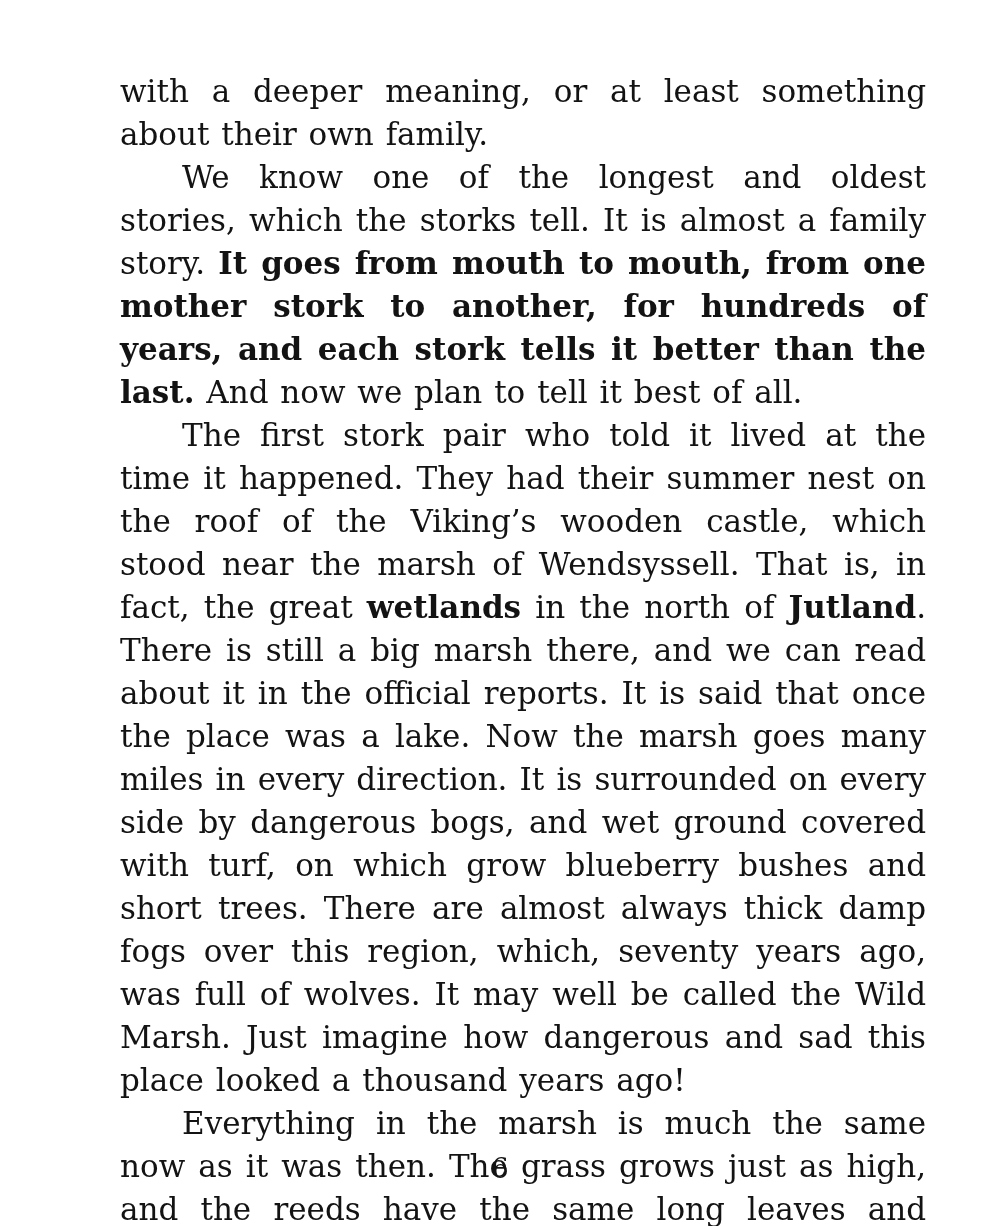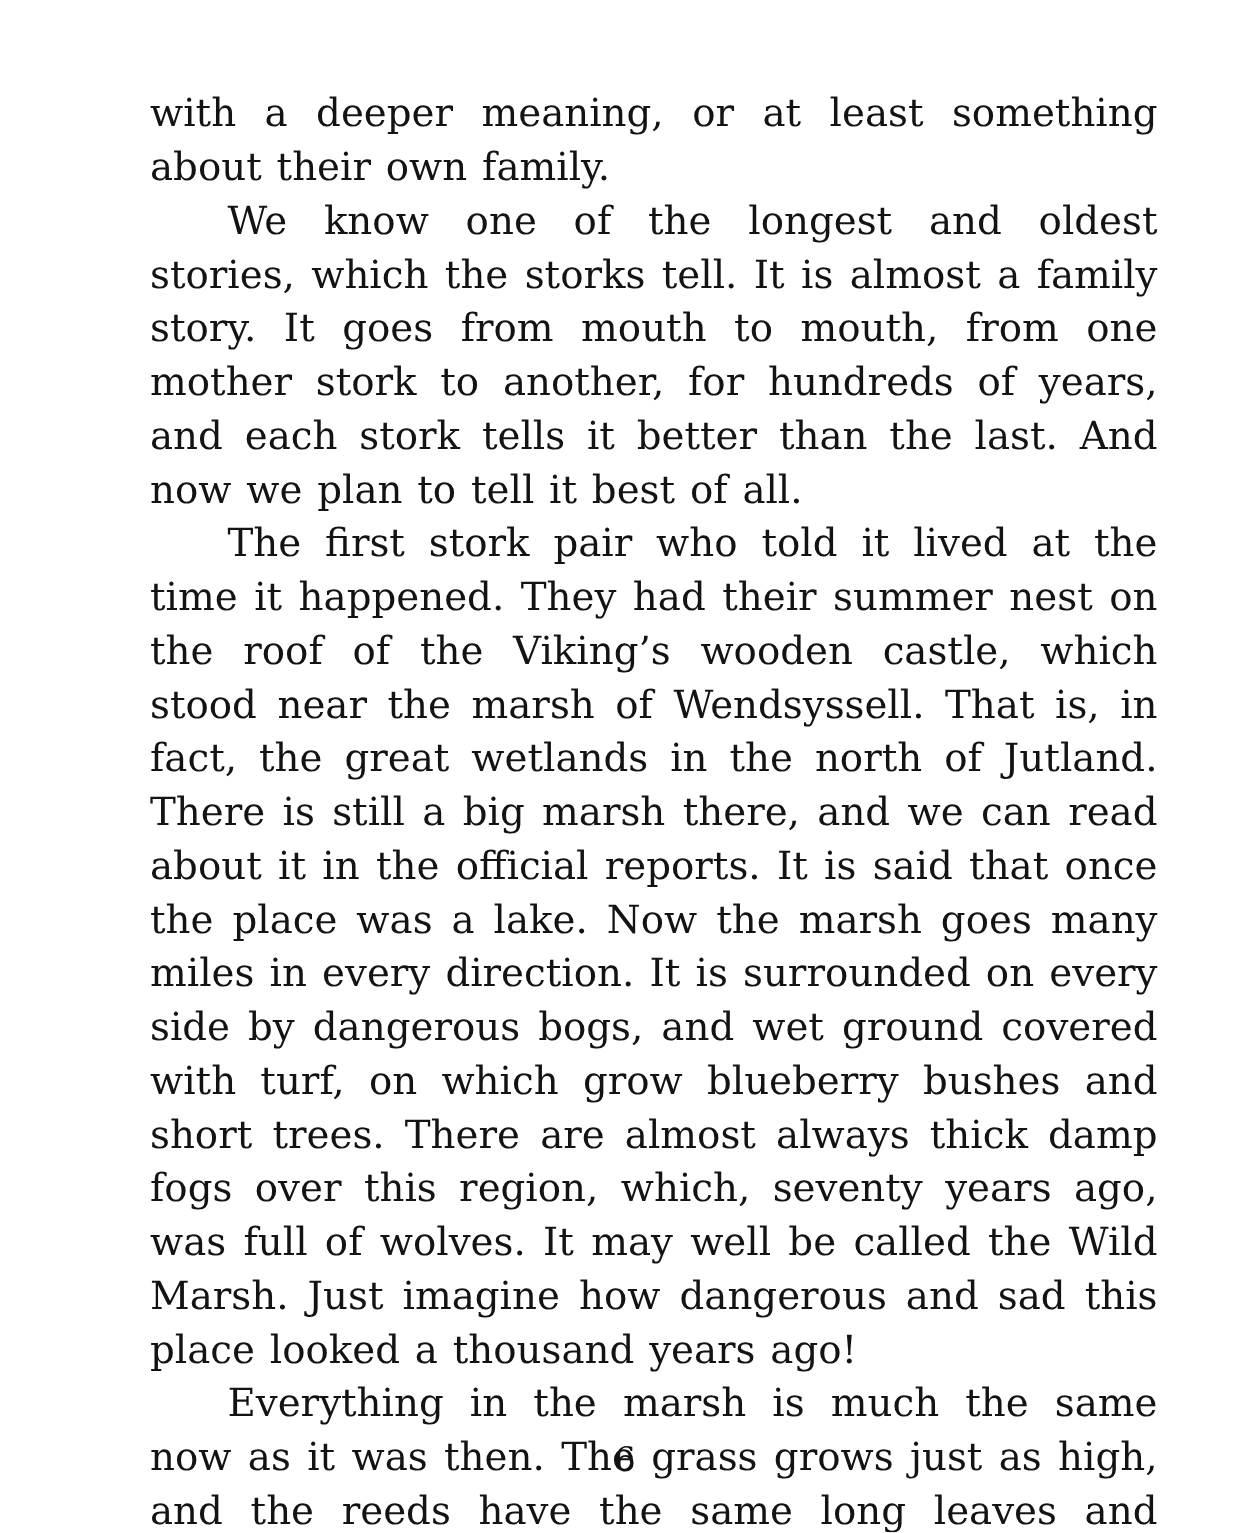--- a/index.html
+++ b/index.html
@@ -34,21 +34,21 @@
     margin: 0;
     padding: 0;
   }
   .para.indent {
     text-indent: 62px;
   }
   .para.justify-last {
     text-align-last: justify;
   }
   .bold {
-    font-weight: normal;
+    font-weight: bold;
   }
   .page-number {
     position: absolute;
     left: 0;
     bottom: 42px;
     width: 100%;
     text-align: center;
     font-size: 27px;
     color: #131313;
   }

